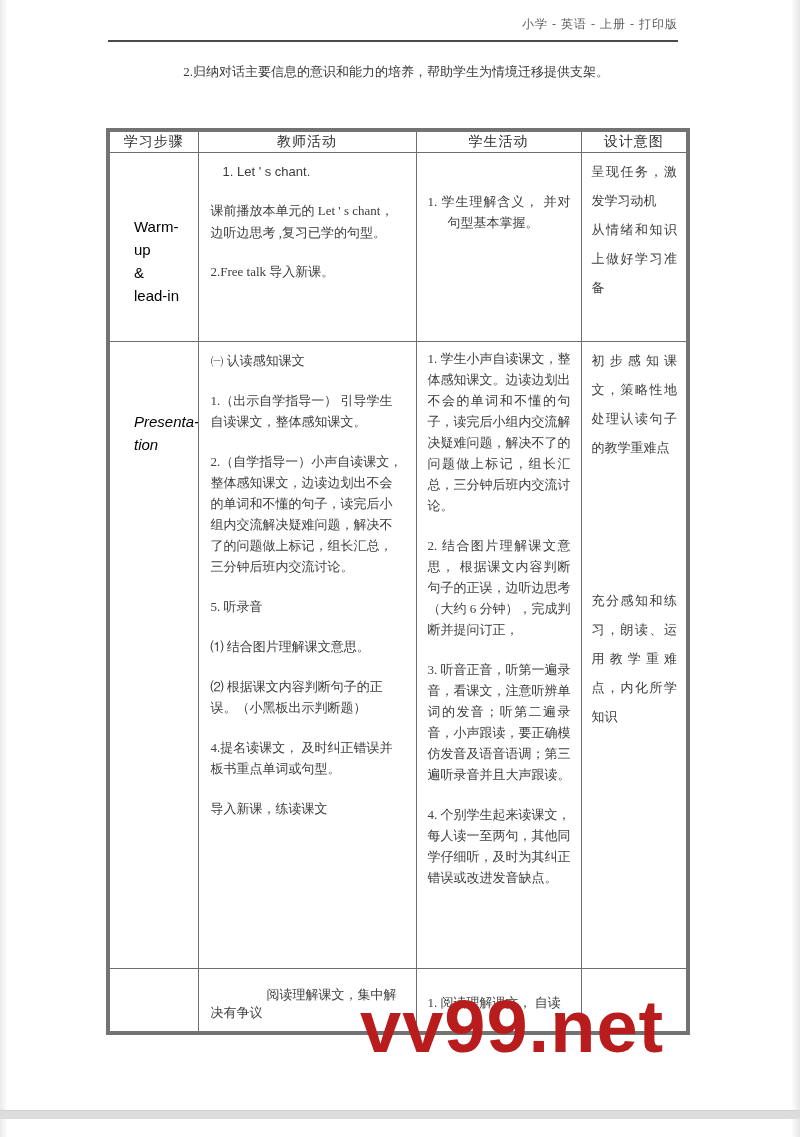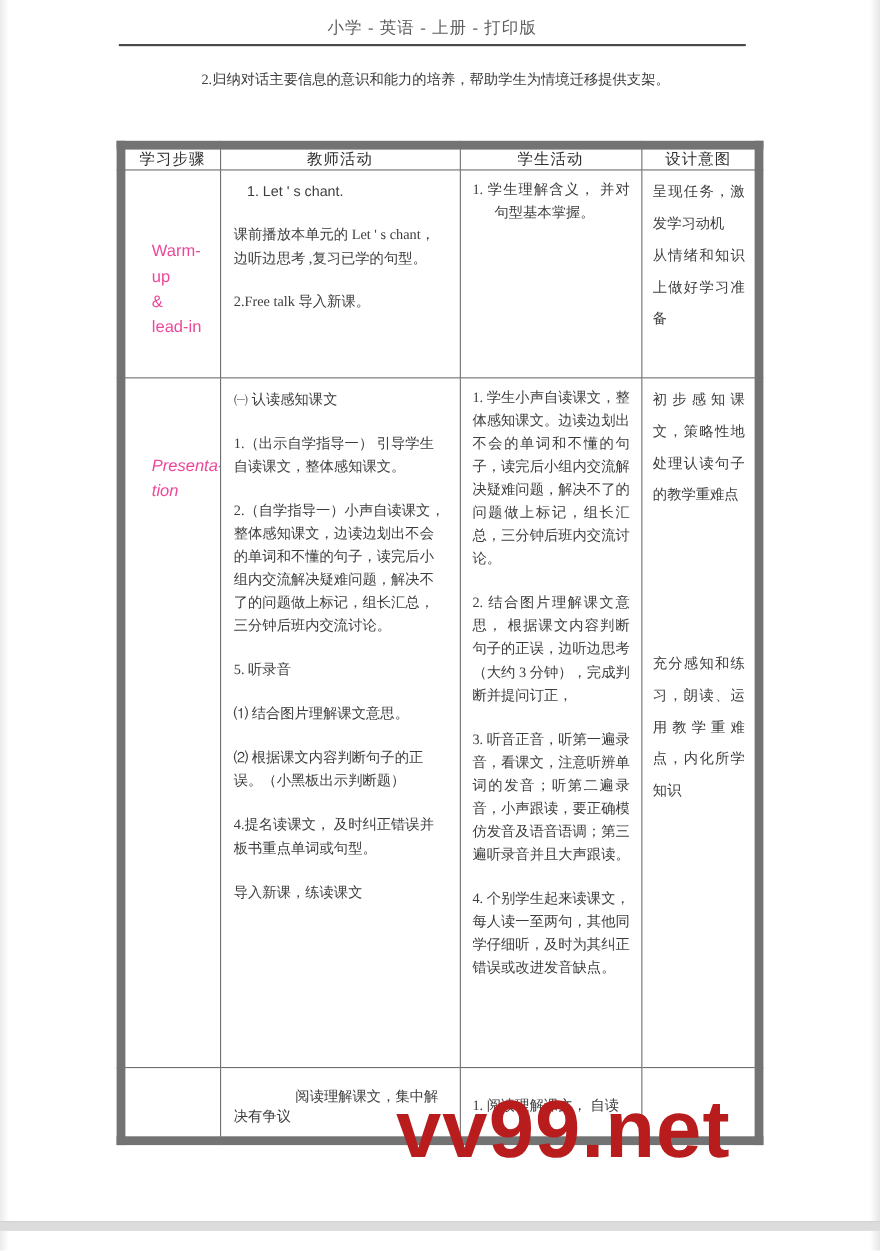--- a/index.html
+++ b/index.html
@@ -15,35 +15,35 @@
   .edge-left {
     position: absolute; left: 0; top: 0; bottom: 0; width: 8px;
     background: linear-gradient(to right, #ebebeb, rgba(255,255,255,0));
   }
   .edge-right {
     position: absolute; right: 0; top: 0; bottom: 0; width: 9px;
     background: linear-gradient(to left, #e6e6e6, rgba(255,255,255,0));
   }
   .doc-title {
     position: absolute; top: 16px; left: 108px; width: 570px;
-    text-align: center;
-    font-size: 15px; color: #5d5d5d; letter-spacing: 1px;
+    text-align: right;
+    font-size: 12px; color: #5d5d5d; letter-spacing: 1px;
   }
   .doc-rule {
     position: absolute; top: 40px; left: 108px; width: 570px; height: 2px;
     background: #4a4a4a;
   }
   .intro {
     position: absolute; top: 62px; left: 106px; width: 580px;
     font-size: 13px; line-height: 20px; color: #3a3a3a; margin: 0; text-align: center;
   }
   table.lesson-table {
     position: absolute; top: 128px; left: 106px; width: 580px;
     border-collapse: collapse; table-layout: fixed;
-    border: 8px solid #737373;
+    border: 4px solid #737373;
   }
   .lesson-table th, .lesson-table td {
     border: 1px solid #6f6f6f;
     vertical-align: top;
     overflow: hidden;
   }
   .lesson-table th {
     height: 22px; vertical-align: middle;
     font-size: 14px; font-weight: normal; color: #2e2e2e;
     text-align: center; letter-spacing: 1px; padding: 0;
@@ -52,21 +52,21 @@
   .col-teach  { width: 218px; }
   .col-stud   { width: 165px; }
   .col-design { width: 107px; }
 
   tr.row-warmup td { height: 189px; }
   tr.row-pres   td { height: 627px; }
   tr.row-last   td { height: 20px;  }
 
   td.step-cell {
     font-family: "Liberation Sans", "DejaVu Sans", sans-serif;
-    font-size: 15px; color: #ec4899; line-height: 23px;
+    font-size: 15px; color: #000000; line-height: 23px;
     padding: 62px 6px 0 24px;
   }
   tr.row-pres td.step-cell { padding-top: 68px; font-style: italic; }
 
   td.teacher-cell {
     font-size: 13px; line-height: 21px; color: #3d3d3d;
     padding: 8px 12px 0 12px;
   }
   td.student-cell {
     font-size: 13px; line-height: 21px; color: #3d3d3d;
@@ -76,21 +76,21 @@
   td.design-cell {
     font-size: 13px; line-height: 29px; color: #3d3d3d;
     padding: 4px 9px 0 10px;
     text-align: justify;
   }
   td p { margin: 0 0 19px 0; }
   td.design-cell p { margin: 0; }
   .latin { font-family: "Liberation Sans", "DejaVu Sans", sans-serif; font-size: 13px; }
   .indent-sm { padding-left: 12px; }
   .indent-lg { text-indent: 56px; margin: 0; }
-  .hang { padding-left: 20px; text-indent: -20px; }
+  .hang { padding-left: 20px; text-indent: -20px; margin-top: 32px; }
   .design-block2 { margin-top: 124px !important; }
   tr.row-warmup td.teacher-cell p { margin-bottom: 17px; }
   tr.row-warmup td.teacher-cell { line-height: 22px; }
   tr.row-last td { vertical-align: middle; }
   tr.row-last td p { margin: 0; line-height: 18px; }
 
   .watermark {
     position: absolute; top: 984px; left: 360px;
     font-family: "Liberation Sans", "DejaVu Sans", sans-serif;
     font-weight: bold; font-size: 74px; letter-spacing: 1px;
@@ -158,21 +158,21 @@
         <p>1.（出示自学指导一）  引导学生自读课文，整体感知课文。</p>
         <p>2.（自学指导一）小声自读课文，整体感知课文，边读边划出不会的单词和不懂的句子，读完后小组内交流解决疑难问题，解决不了的问题做上标记，组长汇总，三分钟后班内交流讨论。</p>
         <p>5. 听录音</p>
         <p>⑴ 结合图片理解课文意思。</p>
         <p>⑵ 根据课文内容判断句子的正误。（小黑板出示判断题）</p>
         <p>4.提名读课文， 及时纠正错误并板书重点单词或句型。</p>
         <p>导入新课，练读课文</p>
       </td>
       <td class="student-cell">
         <p>1. 学生小声自读课文，整体感知课文。边读边划出不会的单词和不懂的句子，读完后小组内交流解决疑难问题，解决不了的问题做上标记，组长汇总，三分钟后班内交流讨论。</p>
-        <p>2. 结合图片理解课文意思， 根据课文内容判断句子的正误，边听边思考（大约 3 分钟），完成判断并提问订正，</p>
+        <p>2. 结合图片理解课文意思， 根据课文内容判断句子的正误，边听边思考（大约 6 分钟），完成判断并提问订正，</p>
         <p>3. 听音正音，听第一遍录音，看课文，注意听辨单词的发音；听第二遍录音，小声跟读，要正确模仿发音及语音语调；第三遍听录音并且大声跟读。</p>
         <p>4. 个别学生起来读课文，每人读一至两句，其他同学仔细听，及时为其纠正错误或改进发音缺点。</p>
       </td>
       <td class="design-cell">
         <p>初步感知课文，策略性地处理认读句子的教学重难点</p>
         <p class="design-block2">充分感知和练习，朗读、运用教学重难点，内化所学知识</p>
       </td>
     </tr>
     <tr class="row-last">
       <td class="step-cell"></td>

